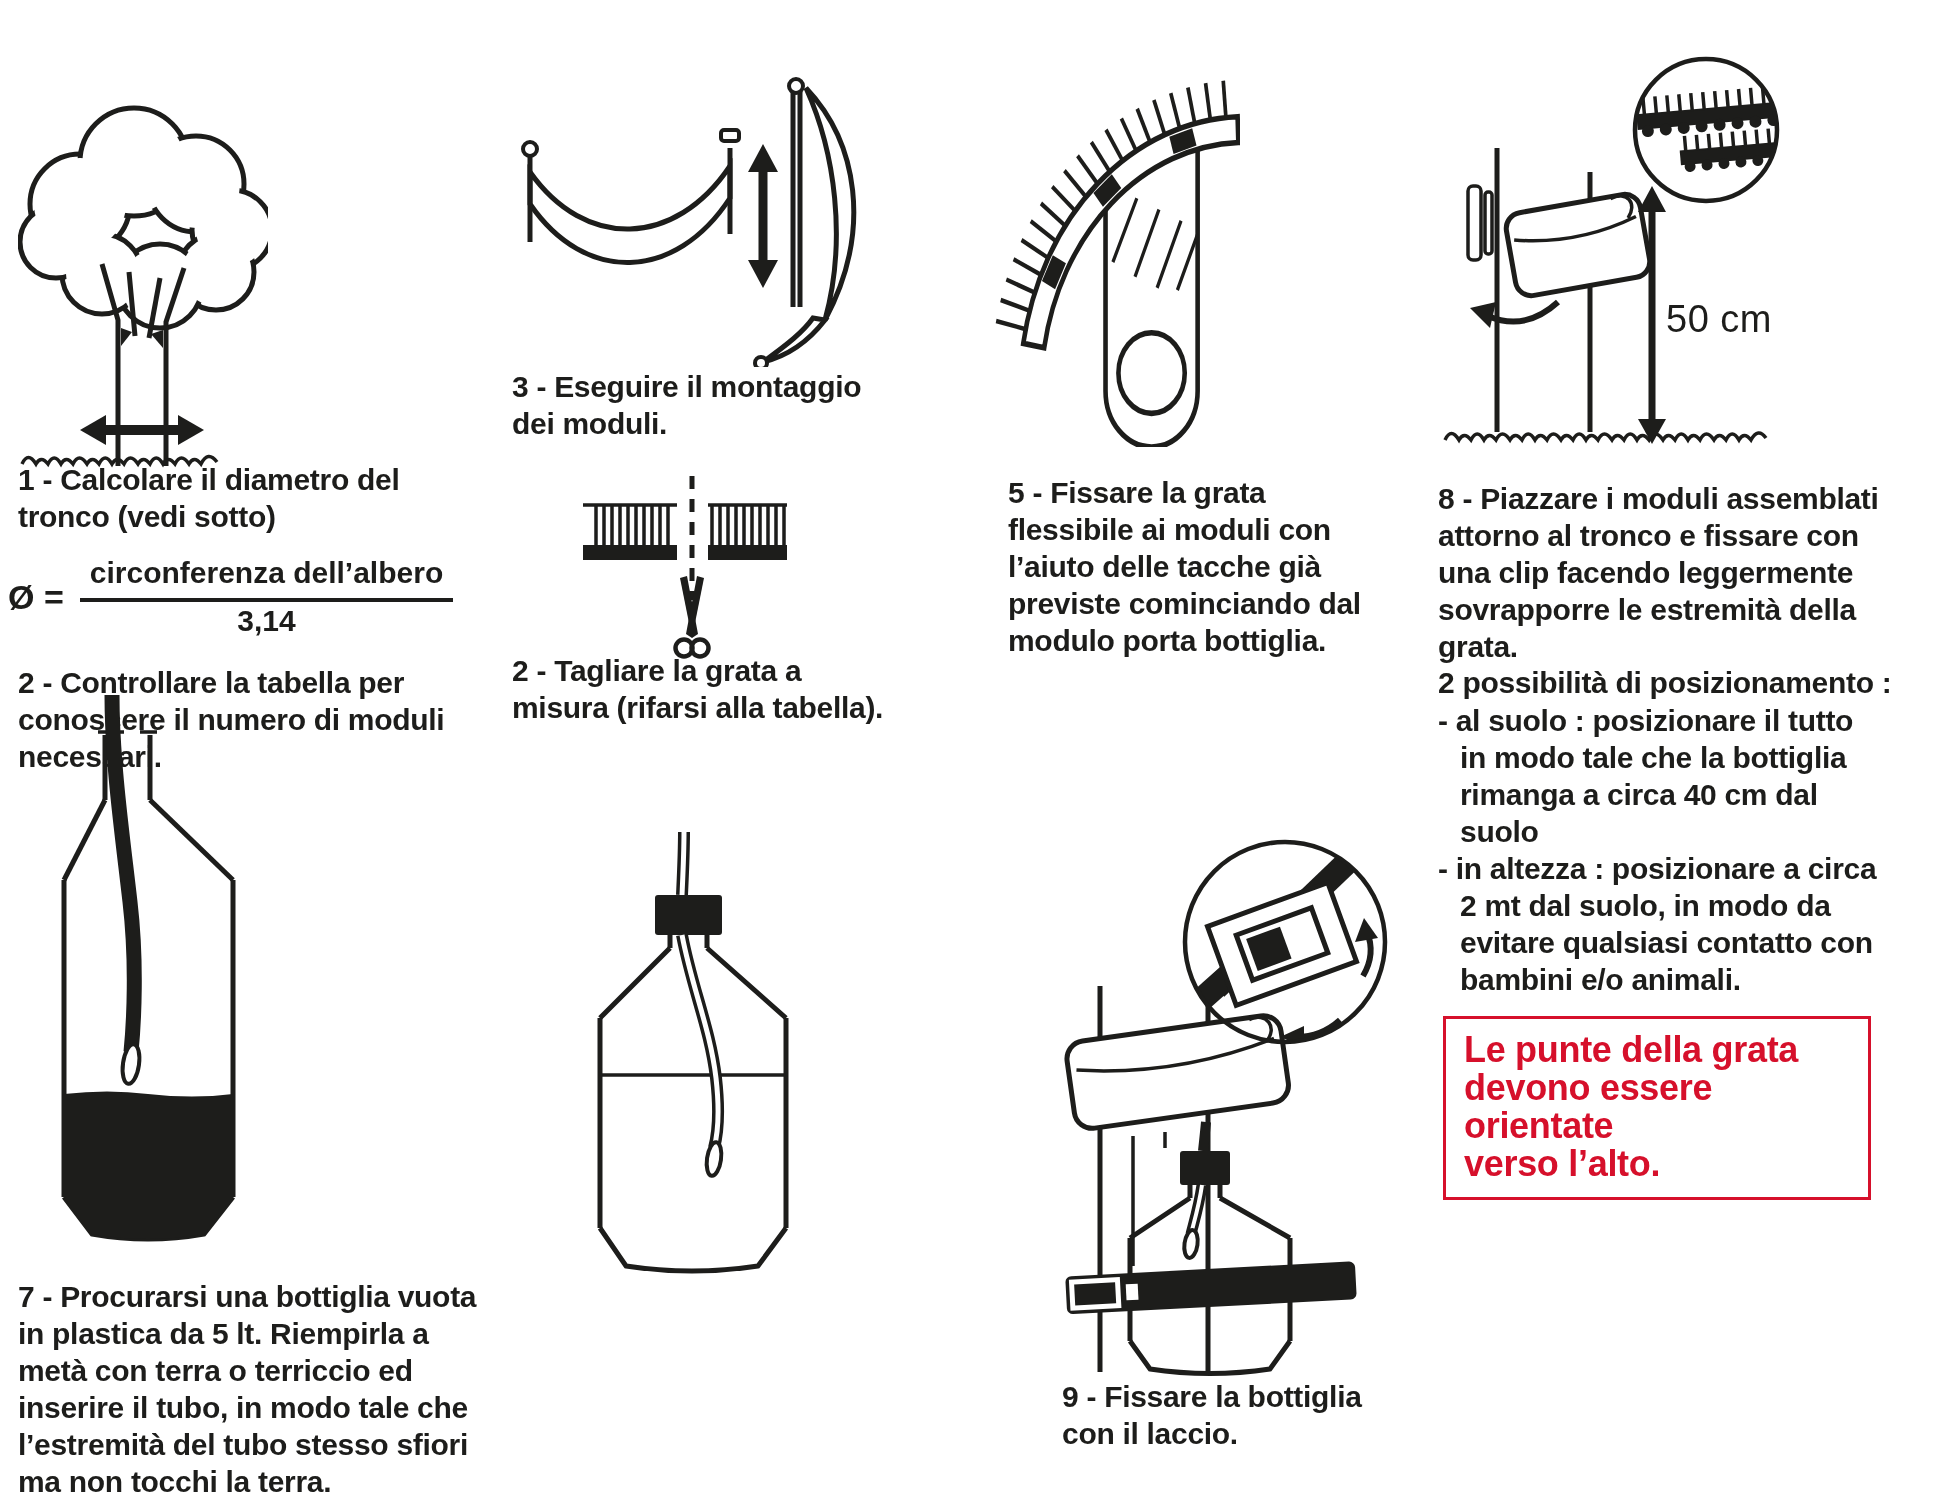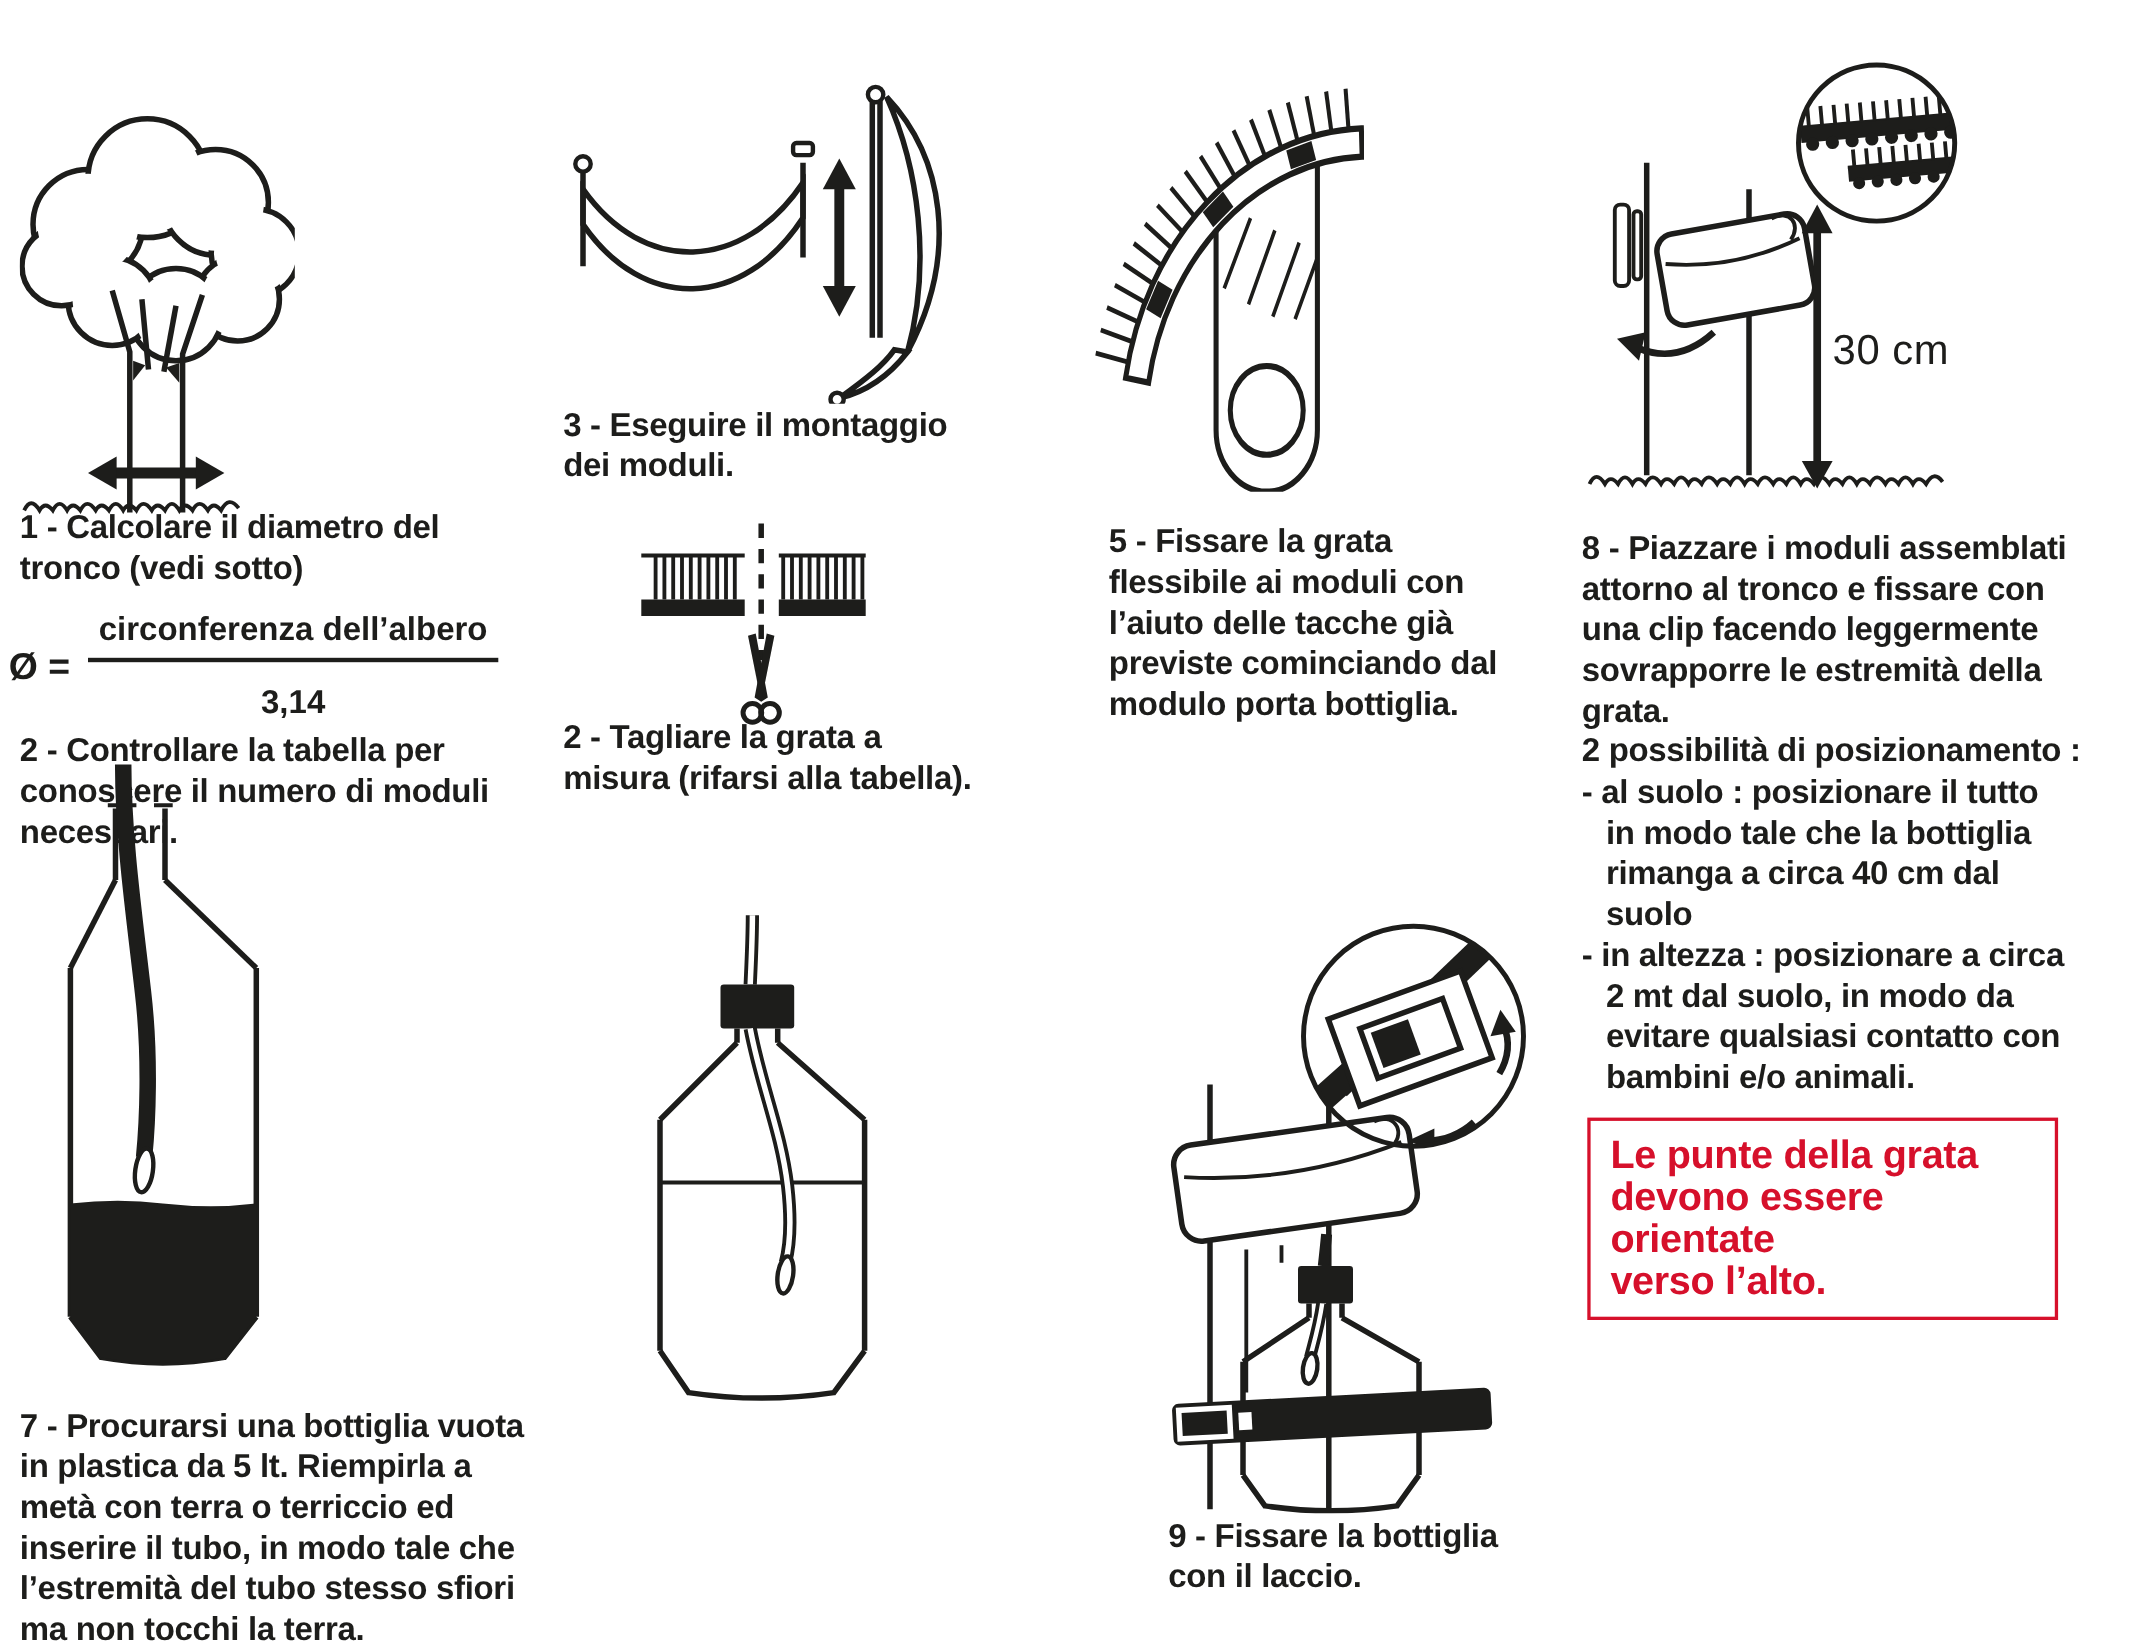--- a/index.html
+++ b/index.html
@@ -12,21 +12,21 @@
   .txt {
     position:absolute; font-size:30px; line-height:37px; font-weight:600;
     letter-spacing:-0.3px; white-space:pre-line; color:var(--ink);
   }
   .hang { padding-left:22px; text-indent:-22px; }
   .formula { position:absolute; display:flex; align-items:center; gap:16px;
     font-weight:600; color:var(--ink); }
   .formula .sym { font-size:34px; }
   .frac { display:inline-flex; flex-direction:column; text-align:center; font-size:30px; }
   .frac .num { padding:0 10px 8px 10px; border-bottom:4px solid var(--ink); }
-  .frac .den { padding-top:20px; }
+  .frac .den { padding-top:2px; }
   .warning {
     position:absolute; left:1443px; top:1016px; width:386px;
     border:3px solid var(--red); color:var(--red);
     padding:12px 18px 14px 18px; font-size:36px; line-height:38px;
     font-weight:600; white-space:pre-line; letter-spacing:-0.3px;
   }
   .measure { position:absolute; left:1666px; top:298px; font-size:38px;
     font-weight:400; letter-spacing:0.5px; color:var(--ink); }
   .fig { position:absolute; }
   .s   { stroke:var(--ink); fill:none; stroke-width:5; }
@@ -318,21 +318,21 @@
             <circle class="blk" cx="60" cy="31" r="5.5"></circle>
           <circle class="blk" cx="77" cy="31" r="5.5"></circle>
             <circle class="blk" cx="94" cy="31" r="5.5"></circle>
           <circle class="blk" cx="111" cy="31" r="5.5"></circle>
         </g>
       </g>
     </g>
     <circle cx="266" cy="90" r="71" fill="none" stroke="#1d1d1b" stroke-width="4.5"></circle>
   </svg>
 
-  <div class="measure">30 cm</div>
+  <div class="measure">50 cm</div>
 
   <div class="txt" style="left:1438px;top:480px;width:505px">8 - Piazzare i moduli assemblati
 attorno al tronco e fissare con
 una clip facendo leggermente
 sovrapporre le estremità della
 grata.</div>
 
   <div class="txt" style="left:1438px;top:664px;width:505px">2 possibilità di posizionamento :</div>
 
   <div class="txt hang" style="left:1438px;top:702px;width:505px">- al suolo : posizionare il tutto

